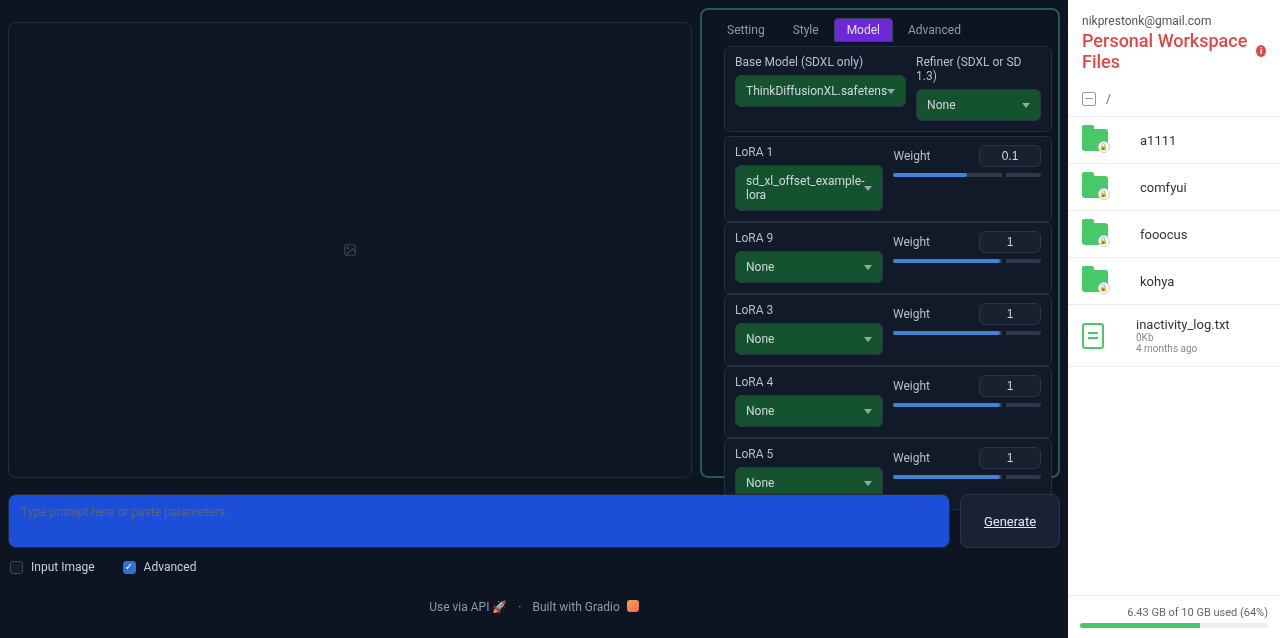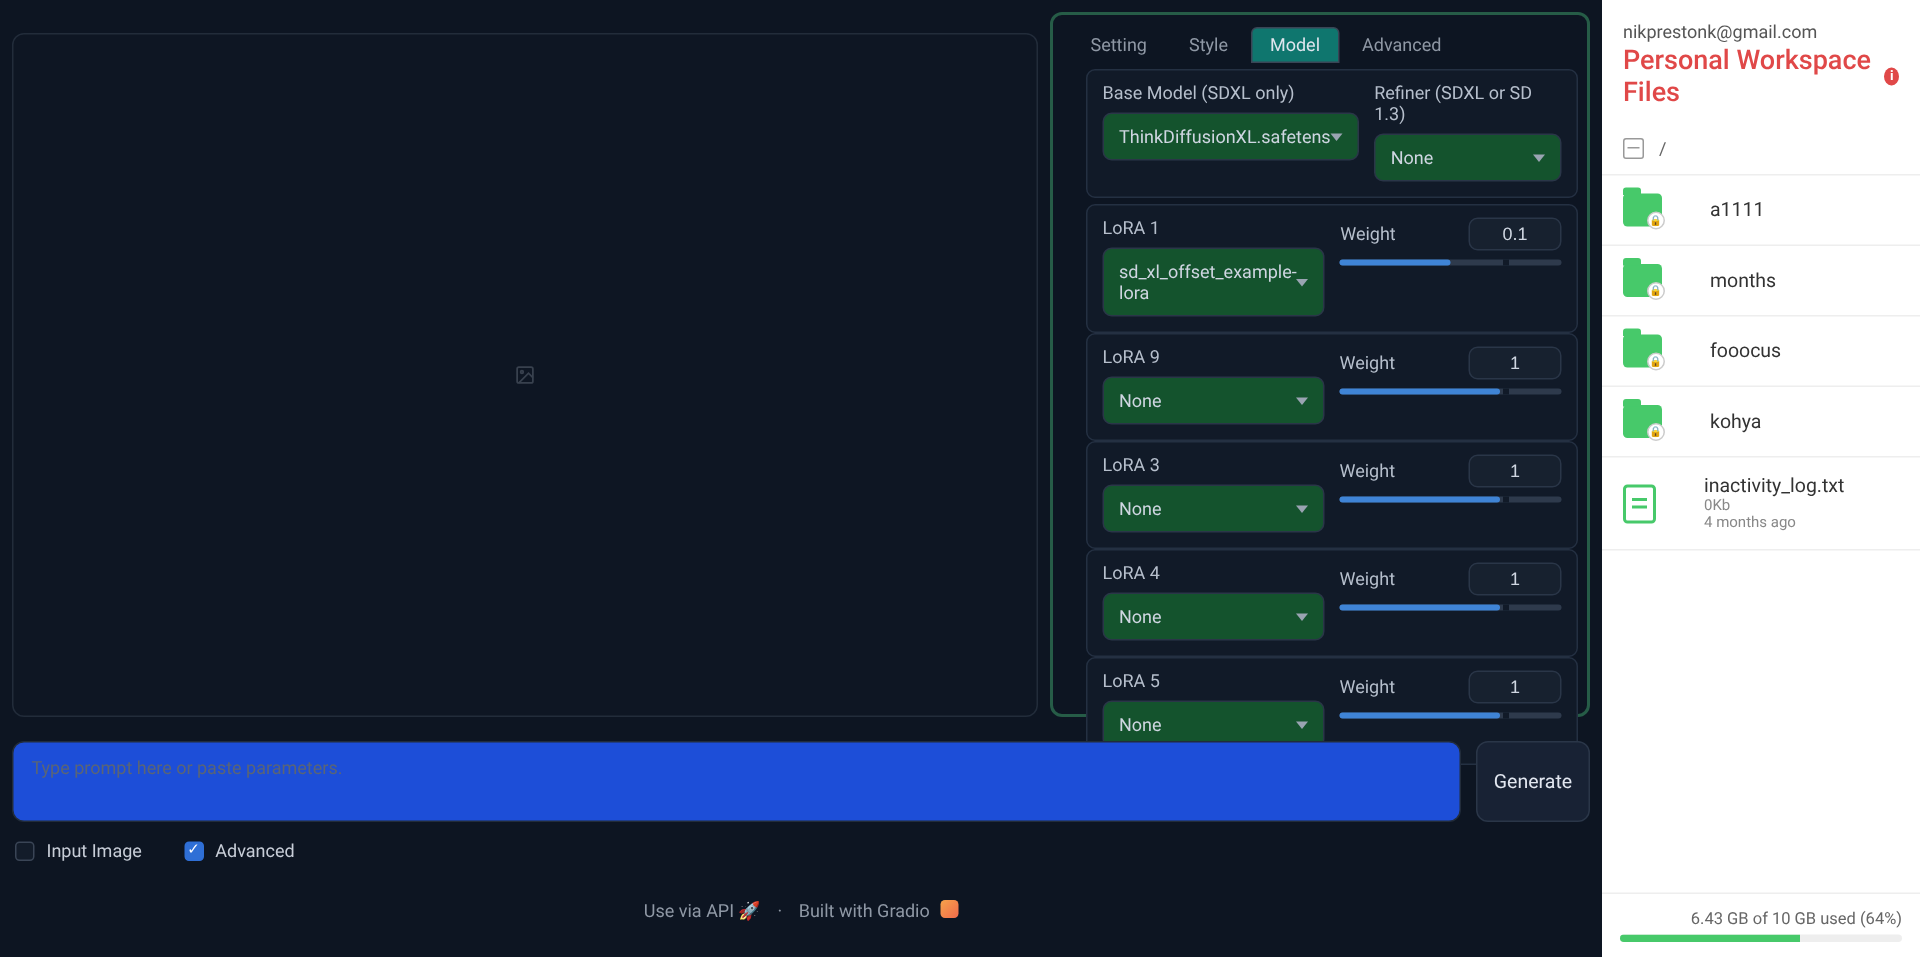--- a/index.html
+++ b/index.html
@@ -40,21 +40,21 @@
   .tab {
     padding: 4px 12px;
     color: #8f98a5;
     border: 1px solid transparent;
     border-radius: 4px 4px 0 0;
     cursor: pointer;
   }
   .tab.active {
     color: #dfe5ee;
     border-color: #3a4556;
-    background: #0f766e;
+    background: #6d28d9;
   }
 
   .sections { display: flex; flex-direction: column; gap: 4px; }
   .section {
     border: 1px solid #243042;
     border-radius: 6px;
     background: #111a28;
     padding: 8px 10px 10px 10px;
   }
   .two-col { display: flex; gap: 10px; margin-left: 16px; }
@@ -121,27 +121,28 @@
     border-radius: 8px;
     padding: 10px 12px;
     height: 54px;
     color: #cfd6e1;
     resize: none;
     font-family: inherit;
     font-size: 12px;
   }
   .prompt::placeholder { color: #5a6576; }
   .generate {
-    width: 76px; height: 54px;
+    width: 100px; height: 54px;
     background: #182234;
     border: 1px solid #2a3648;
     border-radius: 8px;
     display: flex; align-items: center; justify-content: center;
     font-size: 13px; color: #e2e7f0;
     cursor: pointer;
+    text-decoration: underline;
   }
 
   .checks { display: flex; gap: 28px; padding: 12px 2px 0 2px; font-size: 12px; align-items: center; }
   .chk { display: inline-flex; align-items: center; gap: 8px; cursor: pointer; }
   .box {
     width: 13px; height: 13px; border-radius: 3px;
     border: 1px solid #3a4556; background: #131c2a;
     display: inline-flex; align-items: center; justify-content: center;
   }
   .box.checked { background: #2f6fd6; border-color: #2f6fd6; }
@@ -426,21 +427,21 @@
       </div>
       <div class="meta">
             <span class="name">a1111</span>
           </div>
         </div>
         <div class="file-row">
       <div class="folder-ico">
         <span class="lock">🔒</span>
       </div>
       <div class="meta">
-            <span class="name">months</span>
+            <span class="name">comfyui</span>
           </div>
         </div>
         <div class="file-row">
       <div class="folder-ico">
         <span class="lock">🔒</span>
       </div>
       <div class="meta">
             <span class="name">fooocus</span>
           </div>
         </div>

